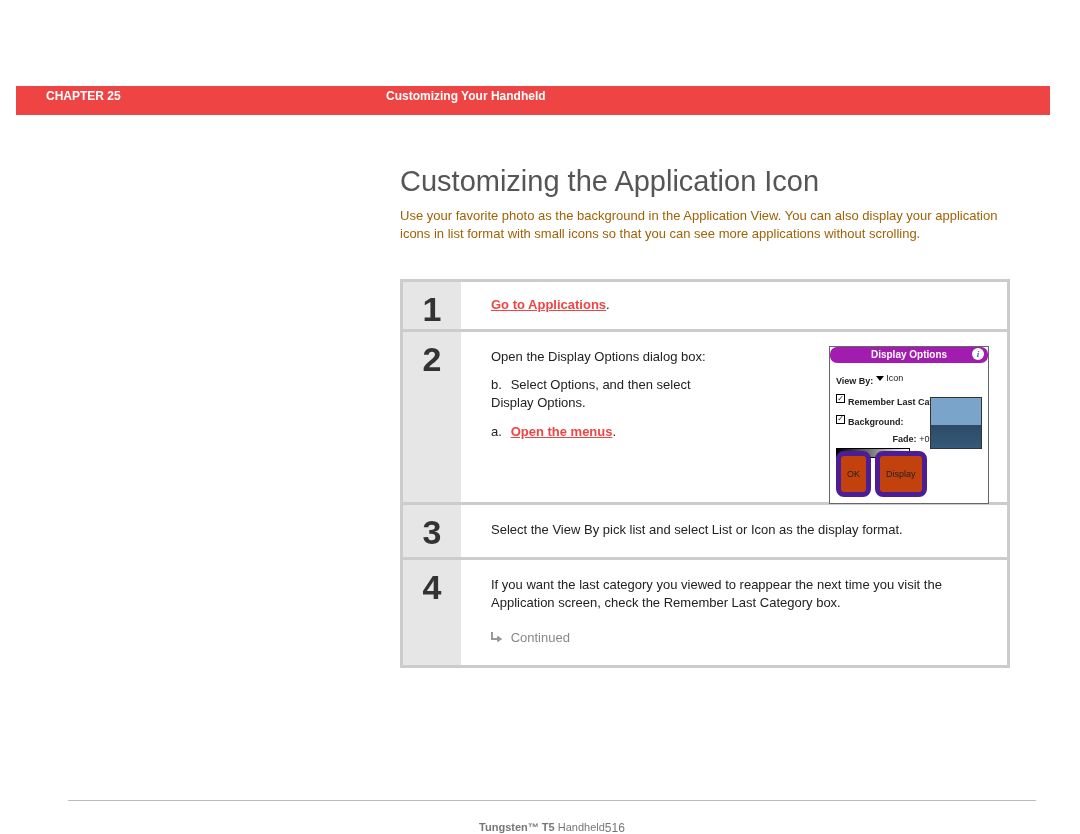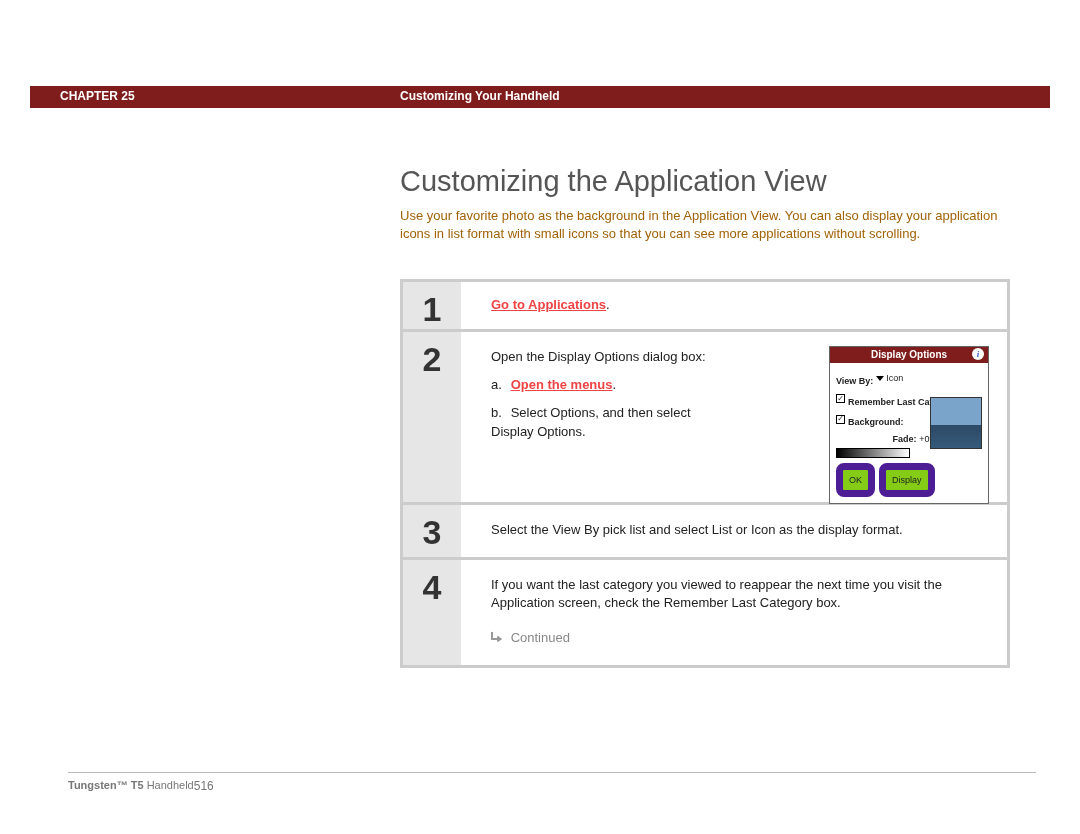--- a/index.html
+++ b/index.html
@@ -1,20 +1,20 @@
 <!DOCTYPE html>
 <html><head>
 <meta charset="utf-8">
 <style>
   * { box-sizing: border-box; margin: 0; padding: 0; }
   html, body { width: 1080px; height: 834px; font-family: Arial, Helvetica, sans-serif; background: #fff; color: #222; }
   .page { position: relative; width: 1080px; height: 834px; }
 
   
-  .hdr { position: absolute; top: 86px; left: 30px; right: 30px; height: 22px; background: #7f1d1d; }
+  .hdr { position: absolute; top: 86px; left: 16px; right: 30px; height: 29px; background: #ef4444; }
   .hdr-chapter { position: absolute; left: 30px; top: 3px; font-size: 12px; font-weight: bold; color: #fff; }
   .hdr-title { position: absolute; left: 370px; top: 3px; font-size: 12px; font-weight: bold; color: #fff; }
 
   
   .h1 { position: absolute; left: 400px; top: 165px; font-size: 29px; color: #555; font-weight: 400; }
   .intro { position: absolute; left: 400px; top: 207px; width: 610px; font-size: 13px; line-height: 1.35; color: #a16207; }
 
   
   .steps { position: absolute; left: 400px; top: 279px; width: 610px; border: 3px solid #ccc; }
   .step { display: flex; border-top: 3px solid #ccc; }
@@ -23,53 +23,53 @@
   .numcell span { font-size: 34px; font-weight: bold; color: #333; font-family: Arial, sans-serif; }
   .bodycell { flex: 1; padding: 16px 18px 18px 30px; font-size: 13px; line-height: 1.4; color: #222; position: relative; }
   .step1 .bodycell { padding-top: 14px; padding-bottom: 12px; }
   .link { color: #ef4444; font-weight: bold; text-decoration: underline; }
   .sub { margin-top: 10px; }
   .sub .lbl { display: inline-block; width: 16px; }
   .sub .txt { display: inline; }
   .bold { font-weight: bold; }
   .step2 .bodycell .textcol { width: 230px; }
   .screenshot { position: absolute; right: 18px; top: 14px; width: 160px; height: 158px; border: 1px solid #666; background: #fff; }
-  .ss-title { height: 16px; background: #7f1d1d; color: #fff; font-size: 10px; font-weight: bold; display: flex; align-items: center; justify-content: center; position: relative; }
+  .ss-title { height: 16px; background: #a21caf; color: #fff; font-size: 10px; font-weight: bold; display: flex; align-items: center; justify-content: center; position: relative; border-radius: 7px; }
   .ss-info { position: absolute; right: 4px; top: 1px; width: 12px; height: 12px; border-radius: 50%; background: #fff; color: #3a5fcd; font-size: 9px; font-weight: bold; display: flex; align-items: center; justify-content: center; font-style: italic; font-family: serif; }
   .ss-body { padding: 4px 6px 6px 6px; font-size: 9px; }
   .ss-row { display: flex; align-items: center; margin-top: 2px; }
   .ss-row .lbl { font-weight: bold; margin-top: 6px; }
   .ss-drop { display: inline-flex; align-items: center; margin-left: 3px; }
   .ss-tri { width: 0; height: 0; border-left: 4px solid transparent; border-right: 4px solid transparent; border-top: 5px solid #000; margin-right: 2px; }
   .ss-chk { width: 9px; height: 9px; border: 1px solid #000; margin-right: 3px; display: inline-flex; align-items: center; justify-content: center; font-size: 8px; line-height: 8px; }
   .ss-img { position: absolute; right: 6px; top: 50px; width: 52px; height: 52px; background: linear-gradient(to bottom, #7aa4c9 0%, #7aa4c9 55%, #2d4a66 55%, #355a7a 100%); border: 1px solid #333; }
   .ss-fade { margin-top: 4px; margin-left: 12px; text-align: center; }
   .ss-grad { margin-top: 3px; width: 74px; height: 10px; background: linear-gradient(to right, #000, #fff); border: 1px solid #000; }
   .ss-btns { position: absolute; bottom: 6px; left: 6px; display: flex; gap: 4px; }
-  .ss-btn { border: 7px solid #4c1d95; border-radius: 8px; padding: 4px 6px; font-size: 9px; line-height: 12px; background: #84cc16; }
+  .ss-btn { border: 5px solid #4c1d95; border-radius: 8px; padding: 12px 6px; font-size: 9px; line-height: 12px; background: #c2410c; }
   .continued { margin-top: 16px; color: #888; font-weight: normal; font-size: 13px; }
   .cont-arrow { display: inline-block; width: 12px; height: 12px; margin-right: 4px; vertical-align: -1px; }
 
   
-  .footer { position: absolute; left: 68px; right: 44px; top: 772px; border-top: 1px solid #bbb; padding-top: 6px; font-size: 11px; color: #777; display:flex; justify-content:flex-start;}
+  .footer { position: absolute; left: 68px; right: 44px; top: 800px; border-top: 1px solid #bbb; padding-top: 20px; font-size: 11px; color: #777; display:flex; justify-content:center;}
   .footer .left { display:inline; }
   .footer .left b { color:#777; font-weight:bold; }
   .footer .right { font-size: 12px; }
 </style>
 </head>
 <body>
 
 <div class="page">
 
   <div class="hdr">
     <div class="hdr-chapter">CHAPTER 25</div>
     <div class="hdr-title">Customizing Your Handheld</div>
   </div>
 
-  <div class="h1">Customizing the Application View</div>
+  <div class="h1">Customizing the Application Icon</div>
   <div class="intro">Use your favorite photo as the background in the Application View. You can also display your application icons in list format with small icons so that you can see more applications without scrolling.</div>
 
   <div class="steps">
 
     <div class="step step1">
       <div class="numcell">
           <span>1</span>
         </div>
       <div class="bodycell">
         <a class="link" href="#">Go to Applications</a><span>.</span>
@@ -77,26 +77,26 @@
     </div>
 
     <div class="step step2">
       <div class="numcell">
           <span>2</span>
         </div>
       <div class="bodycell" style="min-height:170px;">
         <div class="textcol">
           <div>Open the Display Options dialog box:</div>
           <div class="sub">
+            <span class="lbl">b.</span>
+            <span class="txt">Select Options, and then select Display Options.</span>
+          </div>
+          <div class="sub">
             <span class="lbl">a.</span>
             <a class="link" href="#">Open the menus</a><span>.</span>
-          </div>
-          <div class="sub">
-            <span class="lbl">b.</span>
-            <span class="txt">Select Options, and then select Display Options.</span>
           </div>
         </div>
 
         <div class="screenshot">
           <div class="ss-title">
             <span>Display Options</span>
             <span class="ss-info">i</span>
           </div>
           <div class="ss-body">
             <div class="ss-row">

